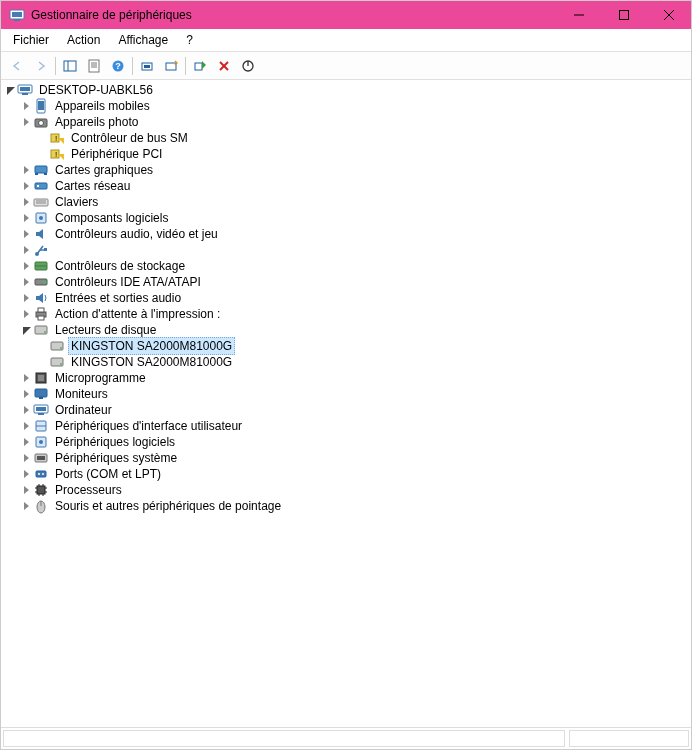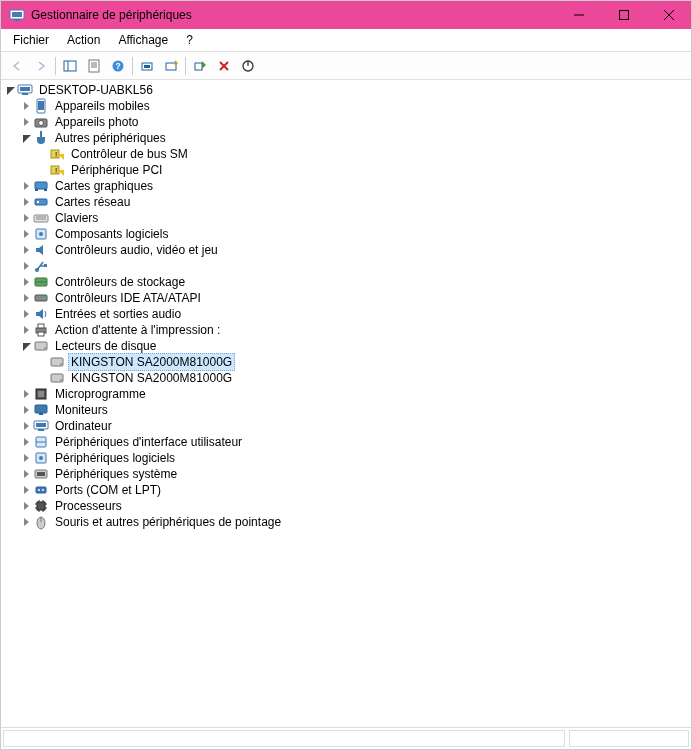--- a/index.html
+++ b/index.html
@@ -259,30 +259,20 @@
     <span class="expander collapsed"></span>
     <span class="node-icon">
         <svg width="16" height="16">
           <rect x="2" y="5" width="12" height="8" rx="1" fill="#888" stroke="#555"></rect>
           <circle cx="8" cy="9" r="2.5" fill="#fff" stroke="#555"></circle>
         </svg>
       </span>
     <span class="node-label">Appareils photo</span>
   </div>
 
-  <div class="node ind1">
-    <span class="expander expanded"></span>
-    <span class="node-icon">
-        <svg width="16" height="16">
-          <rect x="7" y="1" width="2" height="6" fill="#4078b0"></rect>
-          <path d="M4 7 h8 v3 a4 4 0 0 1 -8 0 z" fill="#4078b0"></path>
-        </svg>
-      </span>
-    <span class="node-label">Autres périphériques</span>
-  </div>
 
   <div class="node ind2">
     <span class="expander none"></span>
     <span class="node-icon">
         <svg width="16" height="16">
           <rect x="2" y="4" width="8" height="8" fill="#e8d050" stroke="#b09020"></rect>
           <path d="M9 8 L15 14 L15 8 Z" fill="#e8c020"></path>
           <text x="6" y="11" font-size="8" fill="#000">!</text>
         </svg>
       </span>

